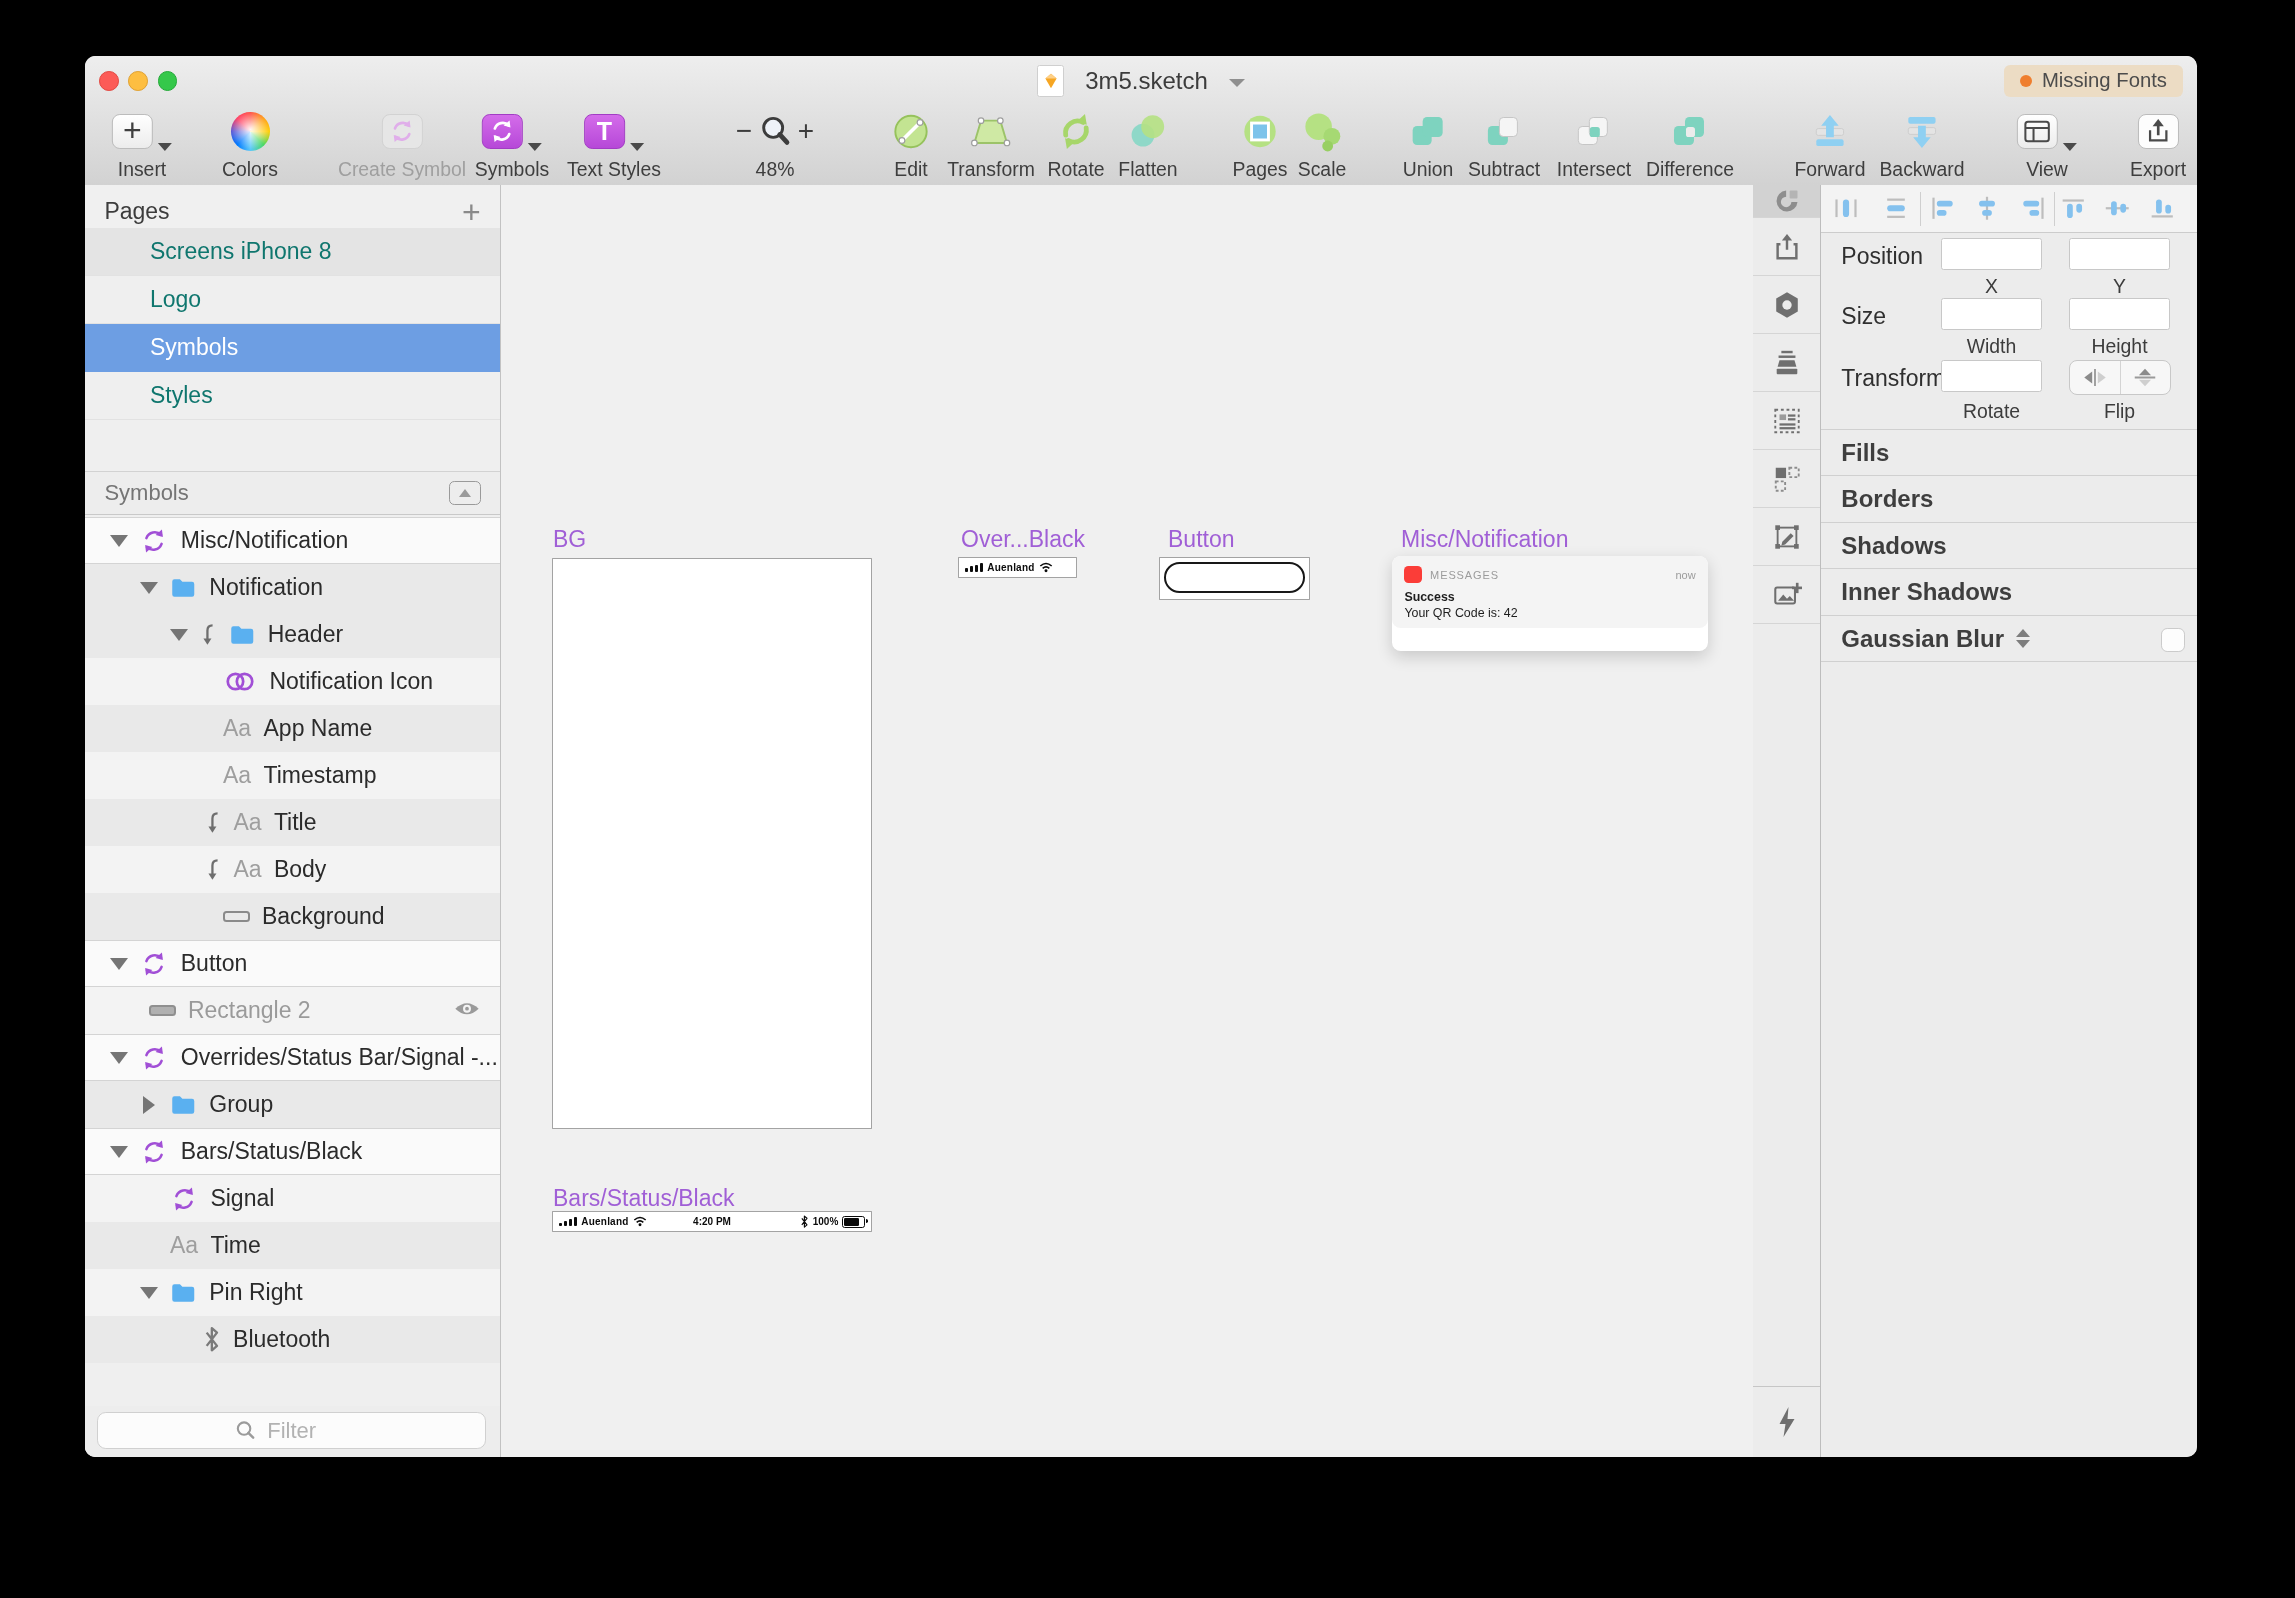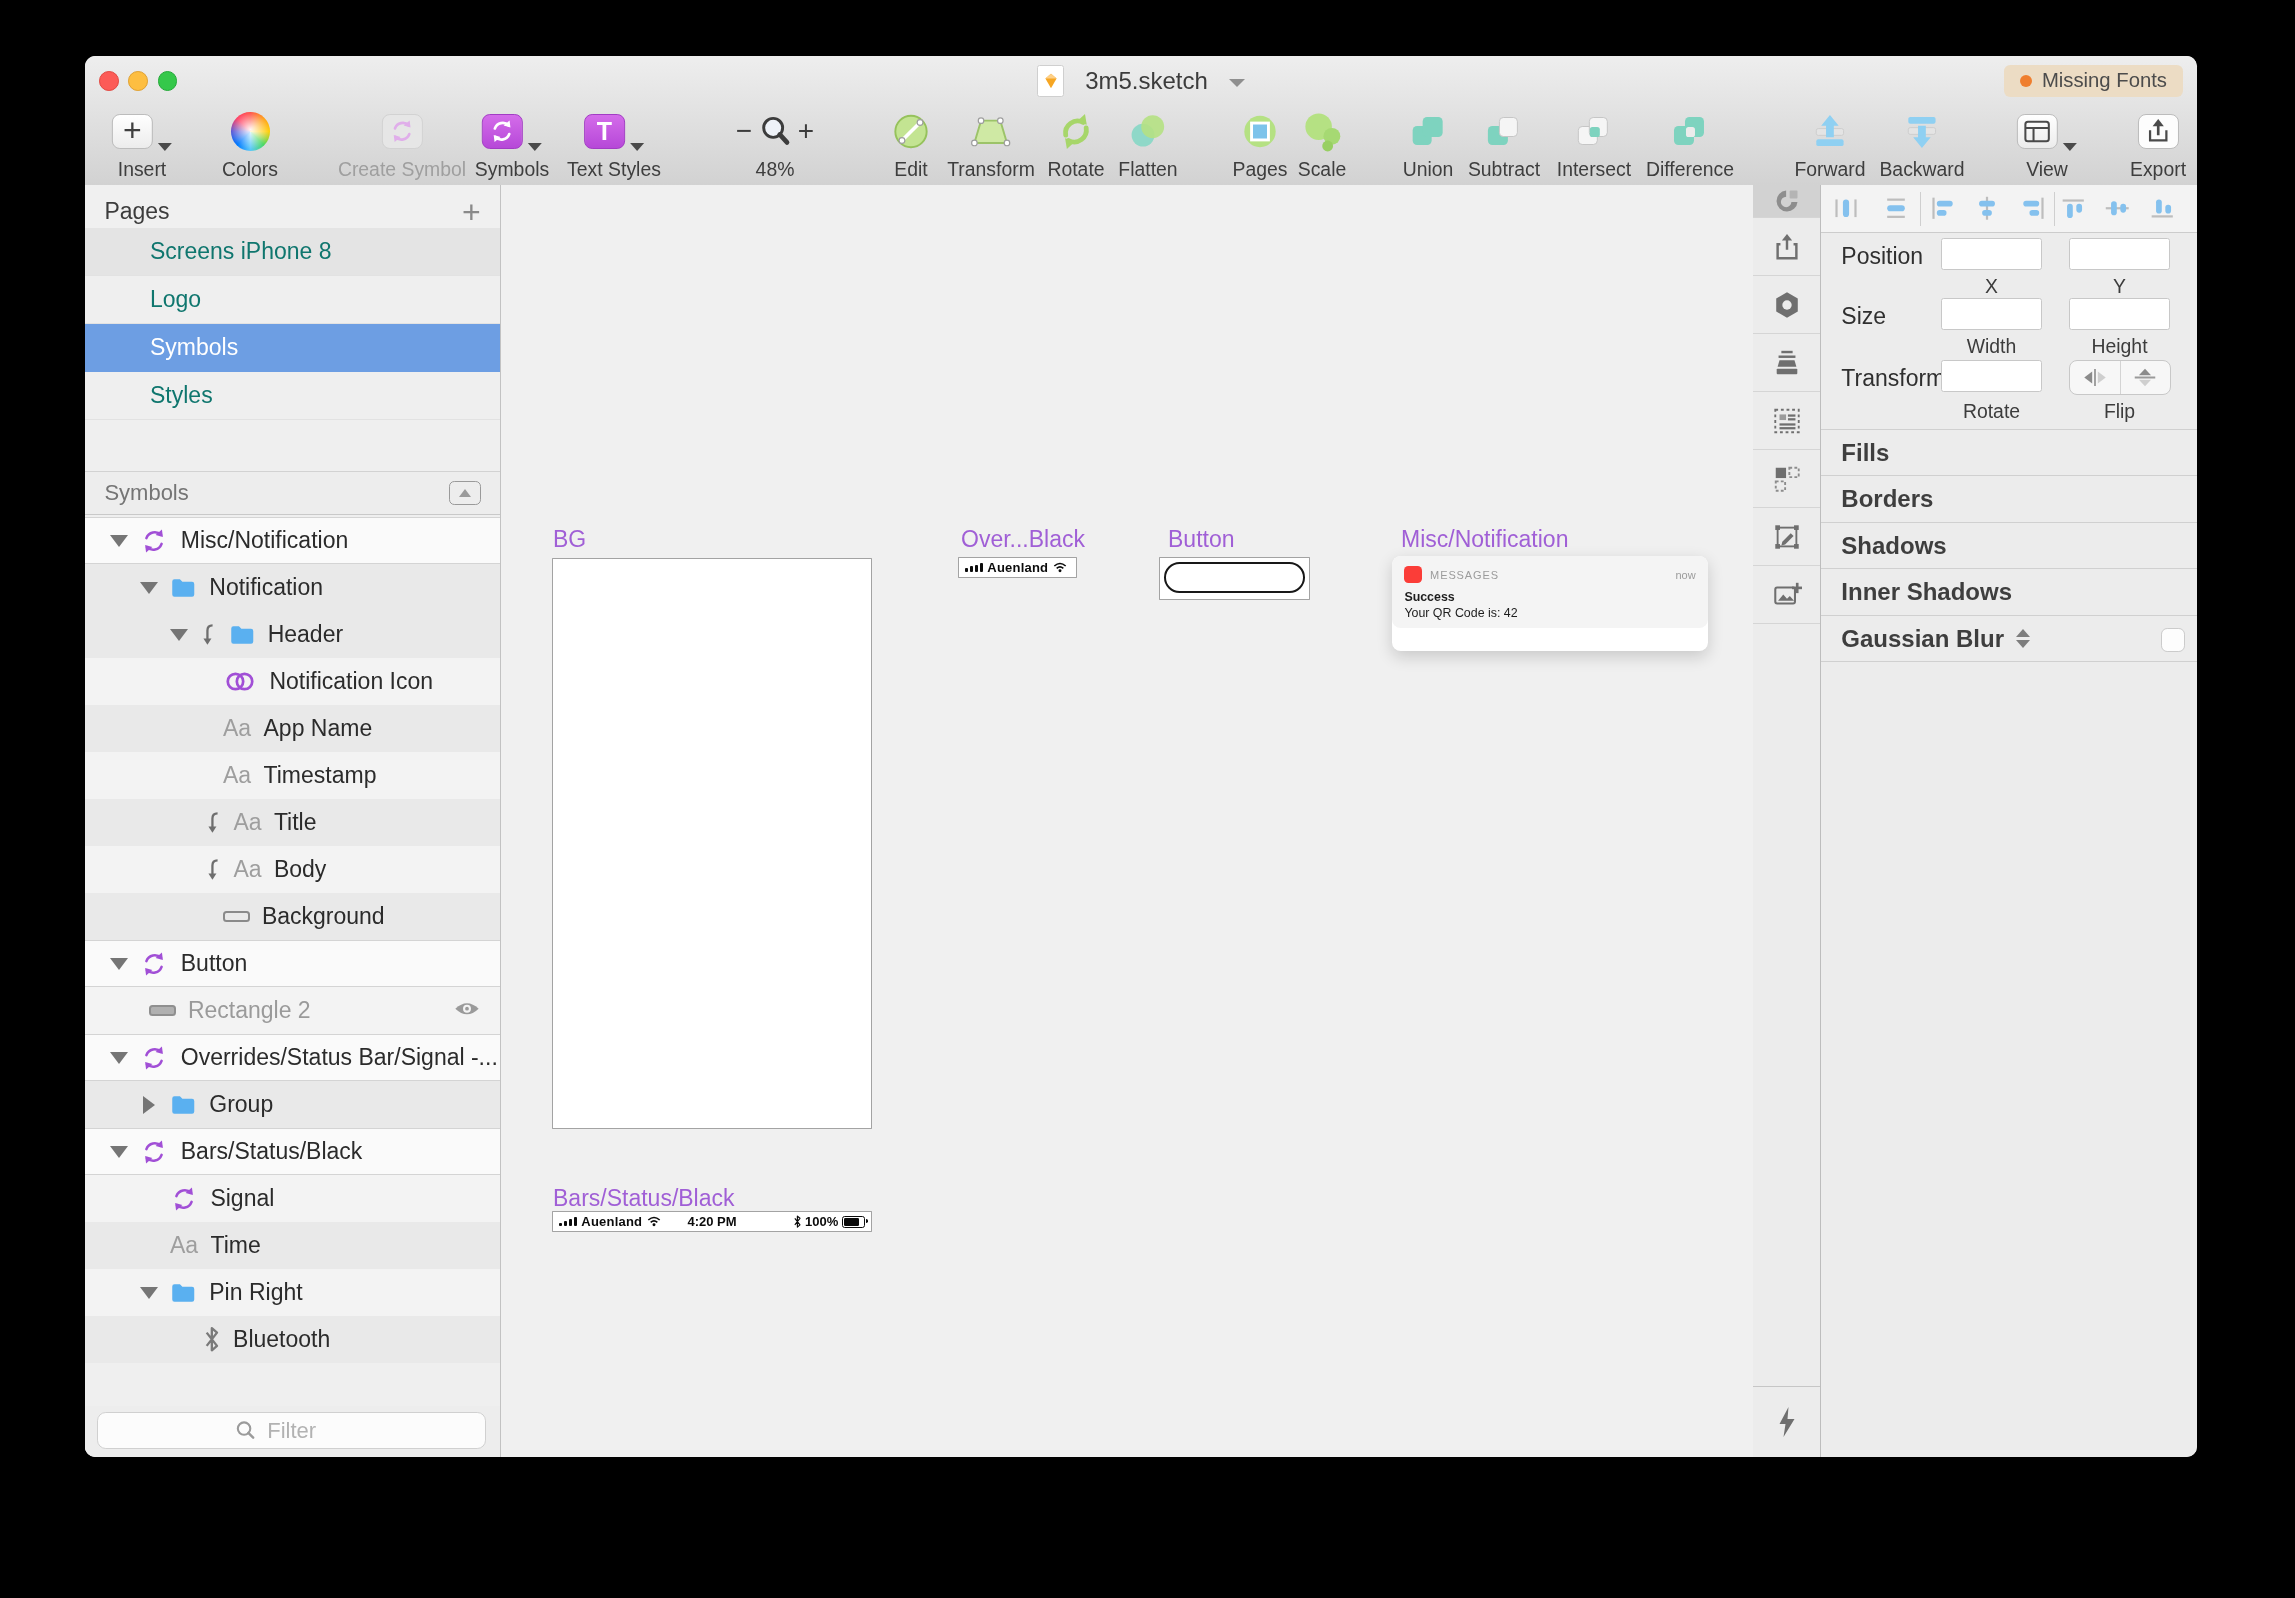--- a/index.html
+++ b/index.html
@@ -71,21 +71,21 @@
   .eyer{position:absolute;right:19.4px;top:12.4px;}
   .filterwrap{position:absolute;left:0;right:0;bottom:0;height:51px;background:#ededed;}
   .filterbox{position:absolute;left:12.4px;right:14px;top:6.2px;height:37px;border:1.8px solid #d0d0d0;border-radius:8.8px;background:#fcfcfc;box-sizing:border-box;}
   .filterbox input{position:absolute;inset:0;border:none;background:transparent;outline:none;text-align:center;font-size:22px;font-family:inherit;color:#444;}
   .filterbox input::placeholder{color:#b2b2b2;}
   .fmag{position:absolute;left:calc(50% - 58px);top:6.2px;}
   
   .canvas{position:absolute;left:416px;top:0;width:1252px;bottom:0;background:#f0f0f0;overflow:hidden;}
   .ablabel{position:absolute;font-size:23px;color:#a05fd6;white-space:nowrap;}
   .artboard{position:absolute;background:#fff;box-shadow:0 0 0 0.9px #9b9b9b;}
-  .statusbar{display:flex;align-items:center;padding:0 6.2px;box-sizing:border-box;font-size:13px;font-weight:600;color:#0b0b0b;}
+  .statusbar{display:flex;align-items:center;padding:0 6.2px;box-sizing:border-box;font-size:10px;font-weight:600;color:#0b0b0b;}
   .sigbars{display:flex;align-items:flex-end;gap:1.8px;margin-right:4.4px;}
   .sigbars i{display:block;width:3.1px;background:#0b0b0b;border-radius:0.9px;}
   .carrier{letter-spacing:0.2px;}
   .notifcard{position:absolute;background:#fff;border-radius:8.8px;box-shadow:0 5.3px 16px rgba(0,0,0,.16);}
   .notifinner{position:absolute;left:0;top:0;right:0;height:72px;background:#f4f4f4;border-radius:8.8px;padding:9.7px 12.4px;box-sizing:border-box;}
   .nhead{display:flex;align-items:center;gap:8px;}
   .napp{width:17.7px;height:17.7px;border-radius:4.4px;background:#fb3d38;}
   .nname{font-size:11px;color:#9b9b9b;letter-spacing:0.9px;}
   .nnow{margin-left:auto;font-size:11px;color:#9b9b9b;}
   .ntitle{font-size:12.4px;color:#1d1d1d;margin-top:7px;font-weight:600;}

